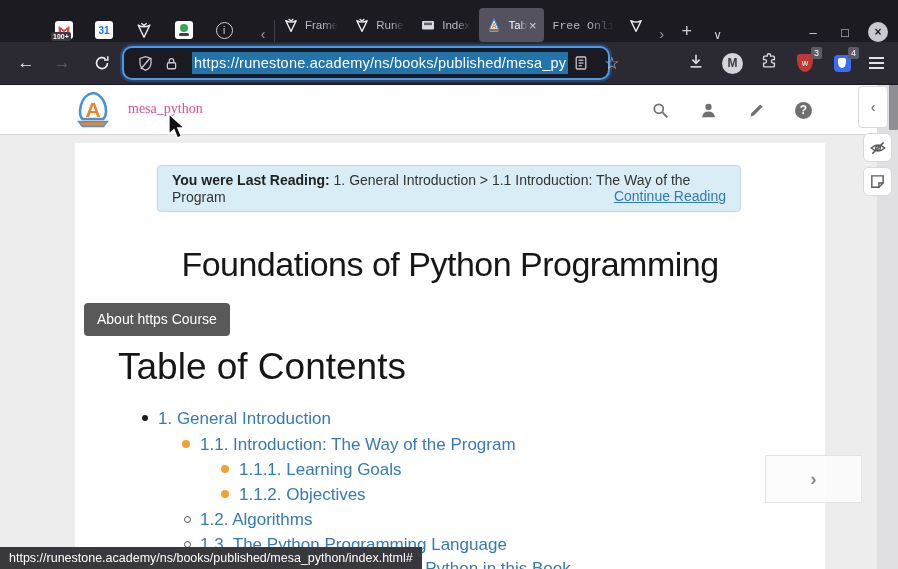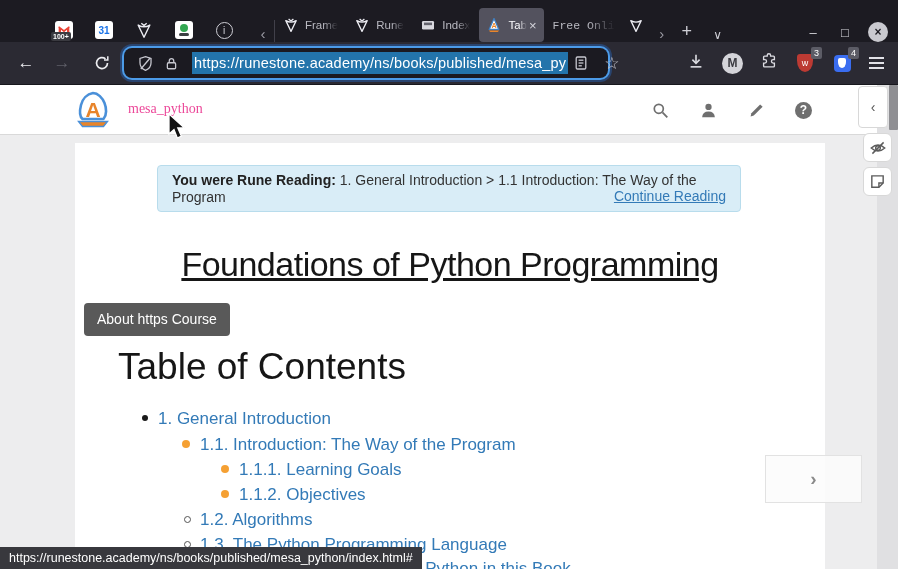--- a/index.html
+++ b/index.html
@@ -86,21 +86,21 @@
   .viewport { position:absolute; top:135px; left:0; width:898px; height:434px; background:#ededee; }
   .page-card { position:absolute; left:75px; top:8px; width:750px; height:426px; background:#fff; }
 
   .lastread { position:absolute; left:82px; top:22px; width:584px; height:47px; background:#d9edf7;
               border:1px solid #b8dcec; border-radius:4px; padding:6px 14px; font-size:14px;
               line-height:17px; color:#333; }
   .lastread b { color:#222; }
   .continue-link { position:absolute; right:14px; bottom:6px; color:#337ab7; font-size:14px; }
 
   .book-title { position:absolute; left:0; top:102px; width:100%; text-align:center;
-                font-size:34px; color:#161616; letter-spacing:-0.5px;text-decoration:underline; }
+                font-size:34px; color:#161616; letter-spacing:-0.5px; }
   .about-btn { position:absolute; left:9px; top:160px; height:33px; padding:0 13px; background:#595959;
                color:#fff; font-size:14px; border:none; border-radius:4px; line-height:33px; }
   .toc-heading { position:absolute; left:43px; top:203px; font-size:37px; color:#161616; }
 
   .toc-row { position:absolute; font-size:17px; height:18px; padding-left:18px; white-space:nowrap; }
   .toc-row a { color:#337ab7; text-decoration:none; }
   .toc-row::before { content:""; position:absolute; top:6px; border-radius:50%; }
   .b-disc::before   { left:2px; width:6px; height:6px; background:#1a1a1a; }
   .b-orange::before { left:0; width:8px; height:8px; background:#f5a033; top:5px; }
   .b-circle::before { left:2px; width:5px; height:5px; border:1.4px solid #555; background:transparent; }
@@ -315,21 +315,21 @@
         </svg>
     </span>
     <span class="help-circle">?</span>
   </div>
 </div>
 
 <div class="viewport">
   <div class="page-card">
 
     <div class="lastread">
-      <b>You were Rune Reading:</b><span> 1. General Introduction &gt; 1.1 Introduction: The Way of the Program</span>
+      <b>You were Last Reading:</b><span> 1. General Introduction &gt; 1.1 Introduction: The Way of the Program</span>
       <a class="continue-link" href="#">Continue Reading</a>
     </div>
 
     <div class="book-title">Foundations of Python Programming</div>
 
     <button class="about-btn">About https Course</button>
 
     <div class="toc-heading">Table of Contents</div>
 
     <div class="toc-row lvl1 b-disc" style="top:266px"><a href="#">1. General Introduction</a></div>

